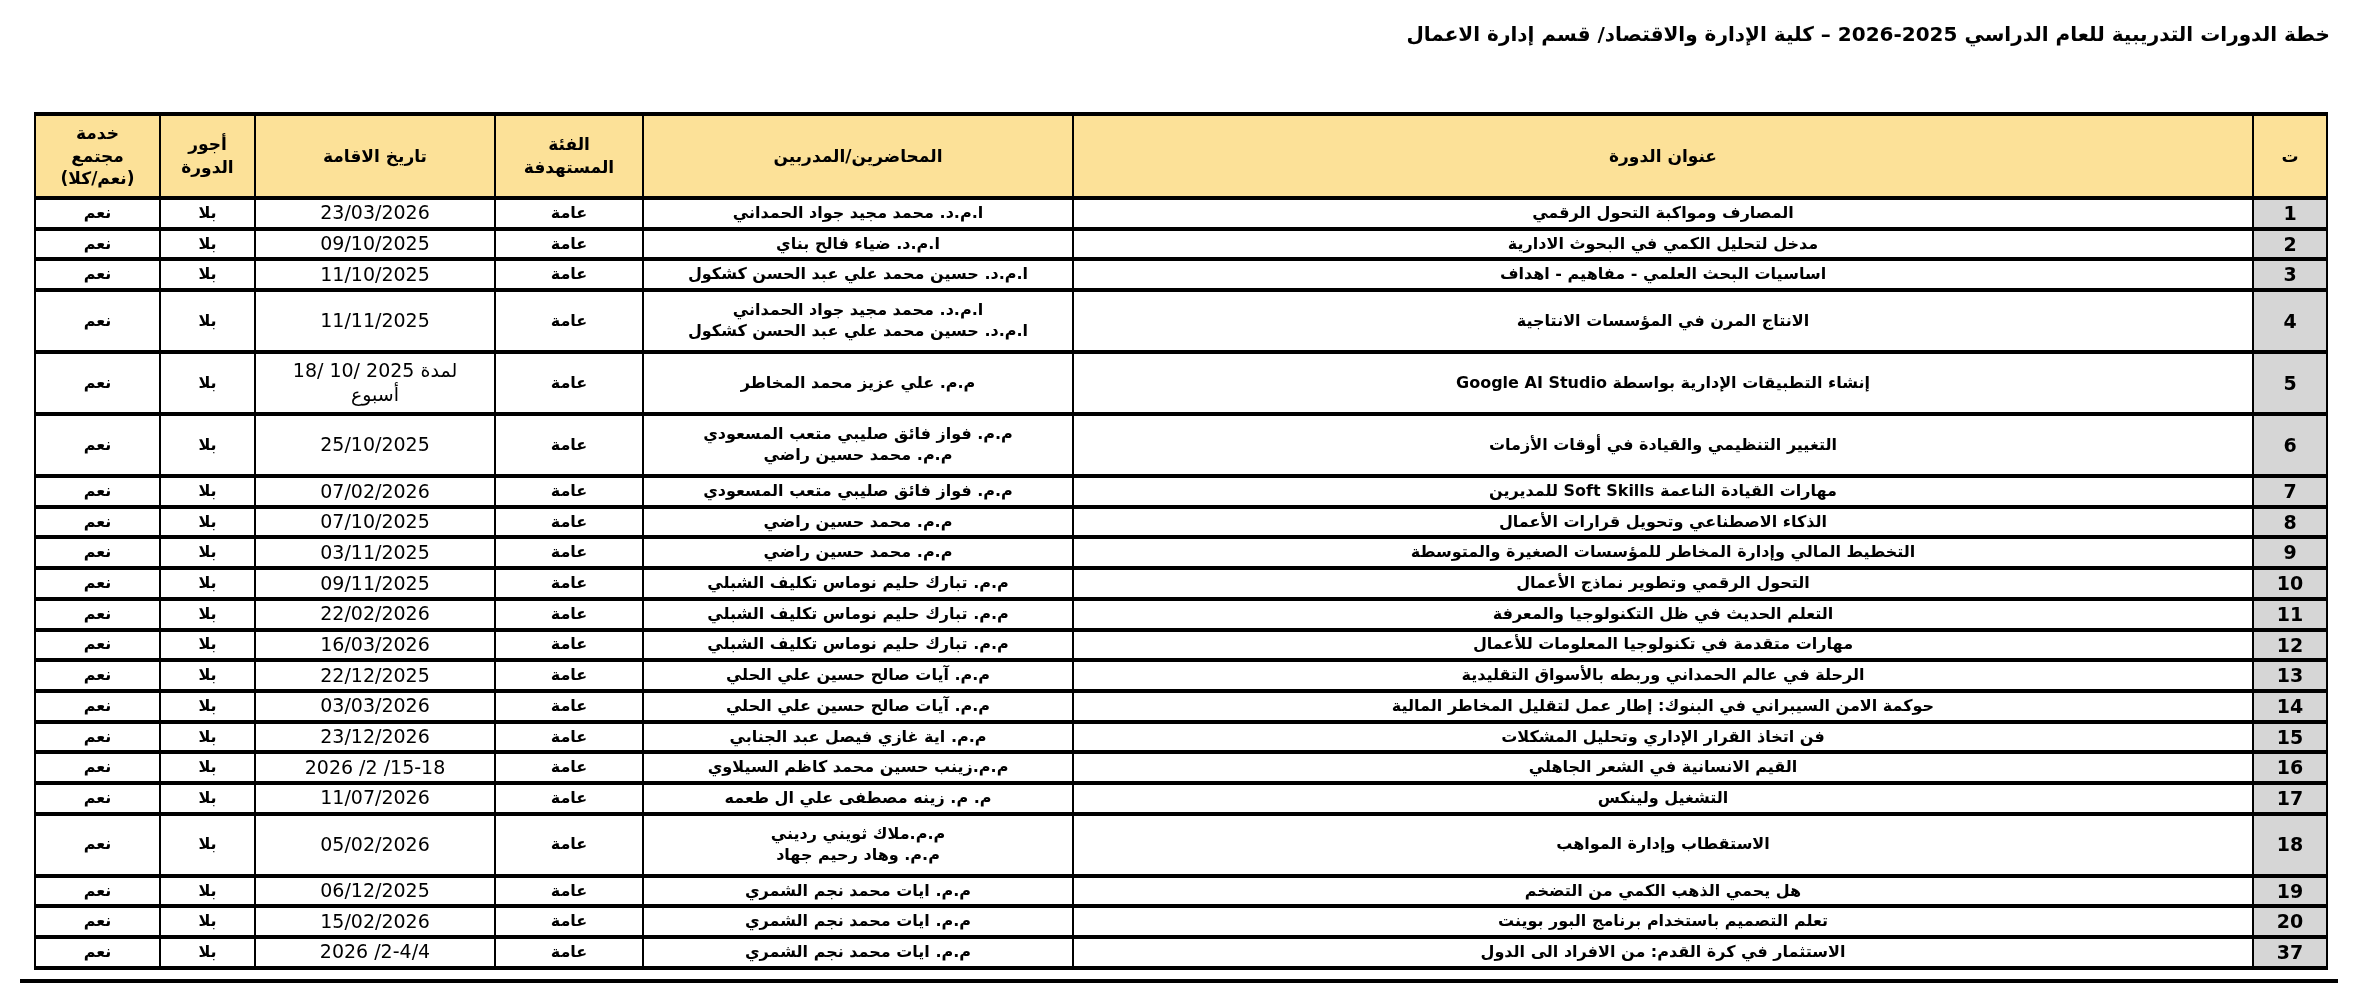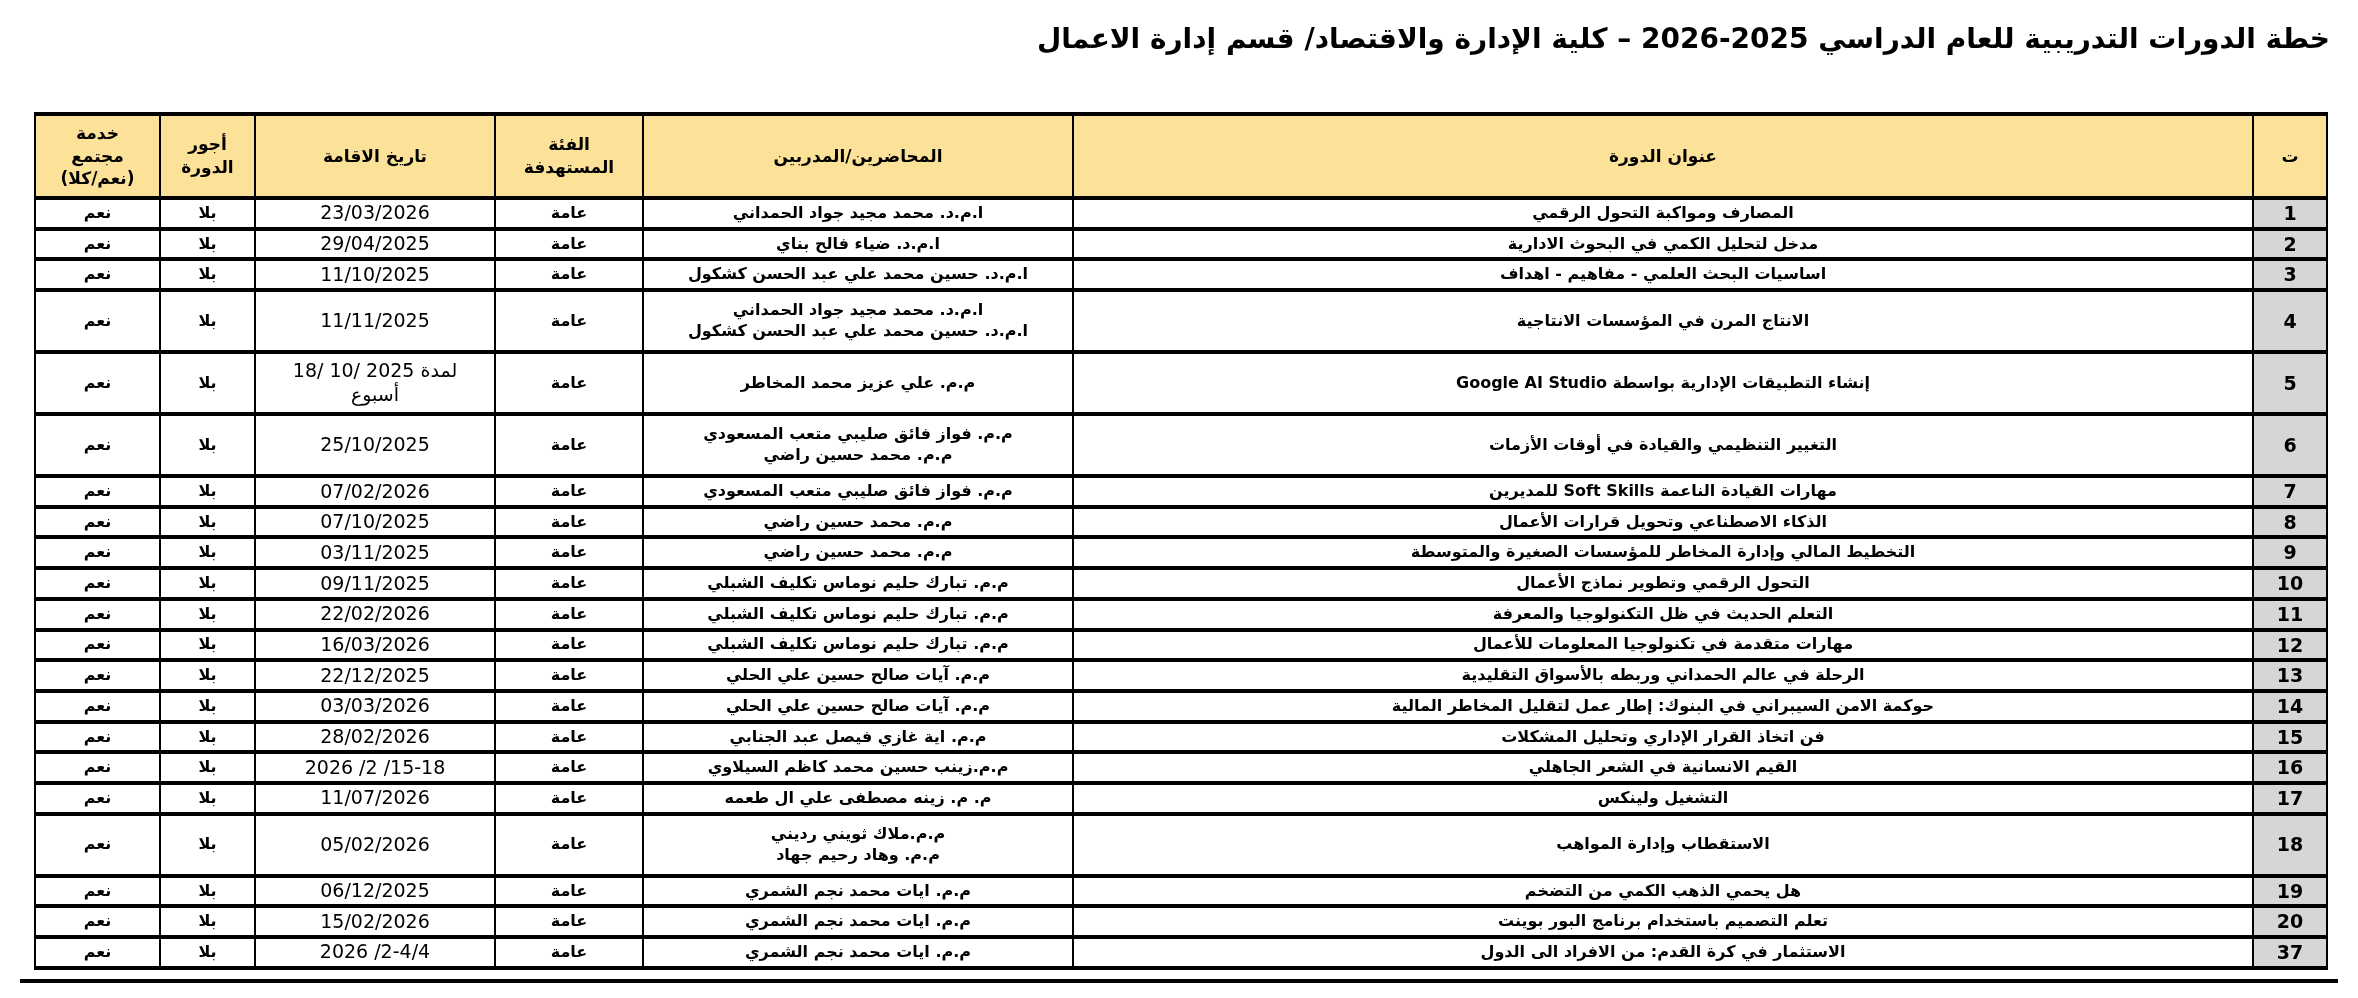--- a/index.html
+++ b/index.html
@@ -8,21 +8,21 @@
     width:2358px;height:998px;
     font-family:"DejaVu Sans",sans-serif;
     color:#000;
     overflow:hidden;
   }
   .page-title{
     position:absolute;
     top:22px;right:28px;left:600px;
     direction:rtl;
     text-align:right;
-    font-size:28px;
+    font-size:20px;
     font-weight:bold;
     white-space:nowrap;
   }
   table.courses{
     position:absolute;
     top:112px;right:30px;
     width:2292px;
     direction:rtl;
     border-collapse:collapse;
     table-layout:fixed;
@@ -115,21 +115,21 @@
     <td class="col-cat">عامة</td>
     <td class="col-date">23/03/2026</td>
     <td class="col-fee">بلا</td>
     <td class="col-comm">نعم</td>
   </tr>
       <tr class="r-short">
     <td class="col-no">2</td>
     <td class="col-course">مدخل لتحليل الكمي في البحوث الادارية</td>
     <td class="col-lect">ا.م.د. ضياء فالح بناي</td>
     <td class="col-cat">عامة</td>
-    <td class="col-date">29/04/2025</td>
+    <td class="col-date">09/10/2025</td>
     <td class="col-fee">بلا</td>
     <td class="col-comm">نعم</td>
   </tr>
       <tr class="r-short">
     <td class="col-no">3</td>
     <td class="col-course">اساسيات البحث العلمي - مفاهيم - اهداف</td>
     <td class="col-lect">ا.م.د. حسين محمد علي عبد الحسن كشكول</td>
     <td class="col-cat">عامة</td>
     <td class="col-date">11/10/2025</td>
     <td class="col-fee">بلا</td>
@@ -235,21 +235,21 @@
     <td class="col-cat">عامة</td>
     <td class="col-date">03/03/2026</td>
     <td class="col-fee">بلا</td>
     <td class="col-comm">نعم</td>
   </tr>
       <tr class="r-short">
     <td class="col-no">15</td>
     <td class="col-course">فن اتخاذ القرار الإداري وتحليل المشكلات</td>
     <td class="col-lect">م.م. اية غازي فيصل عبد الجنابي</td>
     <td class="col-cat">عامة</td>
-    <td class="col-date">28/02/2026</td>
+    <td class="col-date">23/12/2026</td>
     <td class="col-fee">بلا</td>
     <td class="col-comm">نعم</td>
   </tr>
       <tr class="r-short">
     <td class="col-no">16</td>
     <td class="col-course">القيم الانسانية في الشعر الجاهلي</td>
     <td class="col-lect">م.م.زينب حسين محمد كاظم السيلاوي</td>
     <td class="col-cat">عامة</td>
     <td class="col-date">2026 /2 /15-18</td>
     <td class="col-fee">بلا</td>

